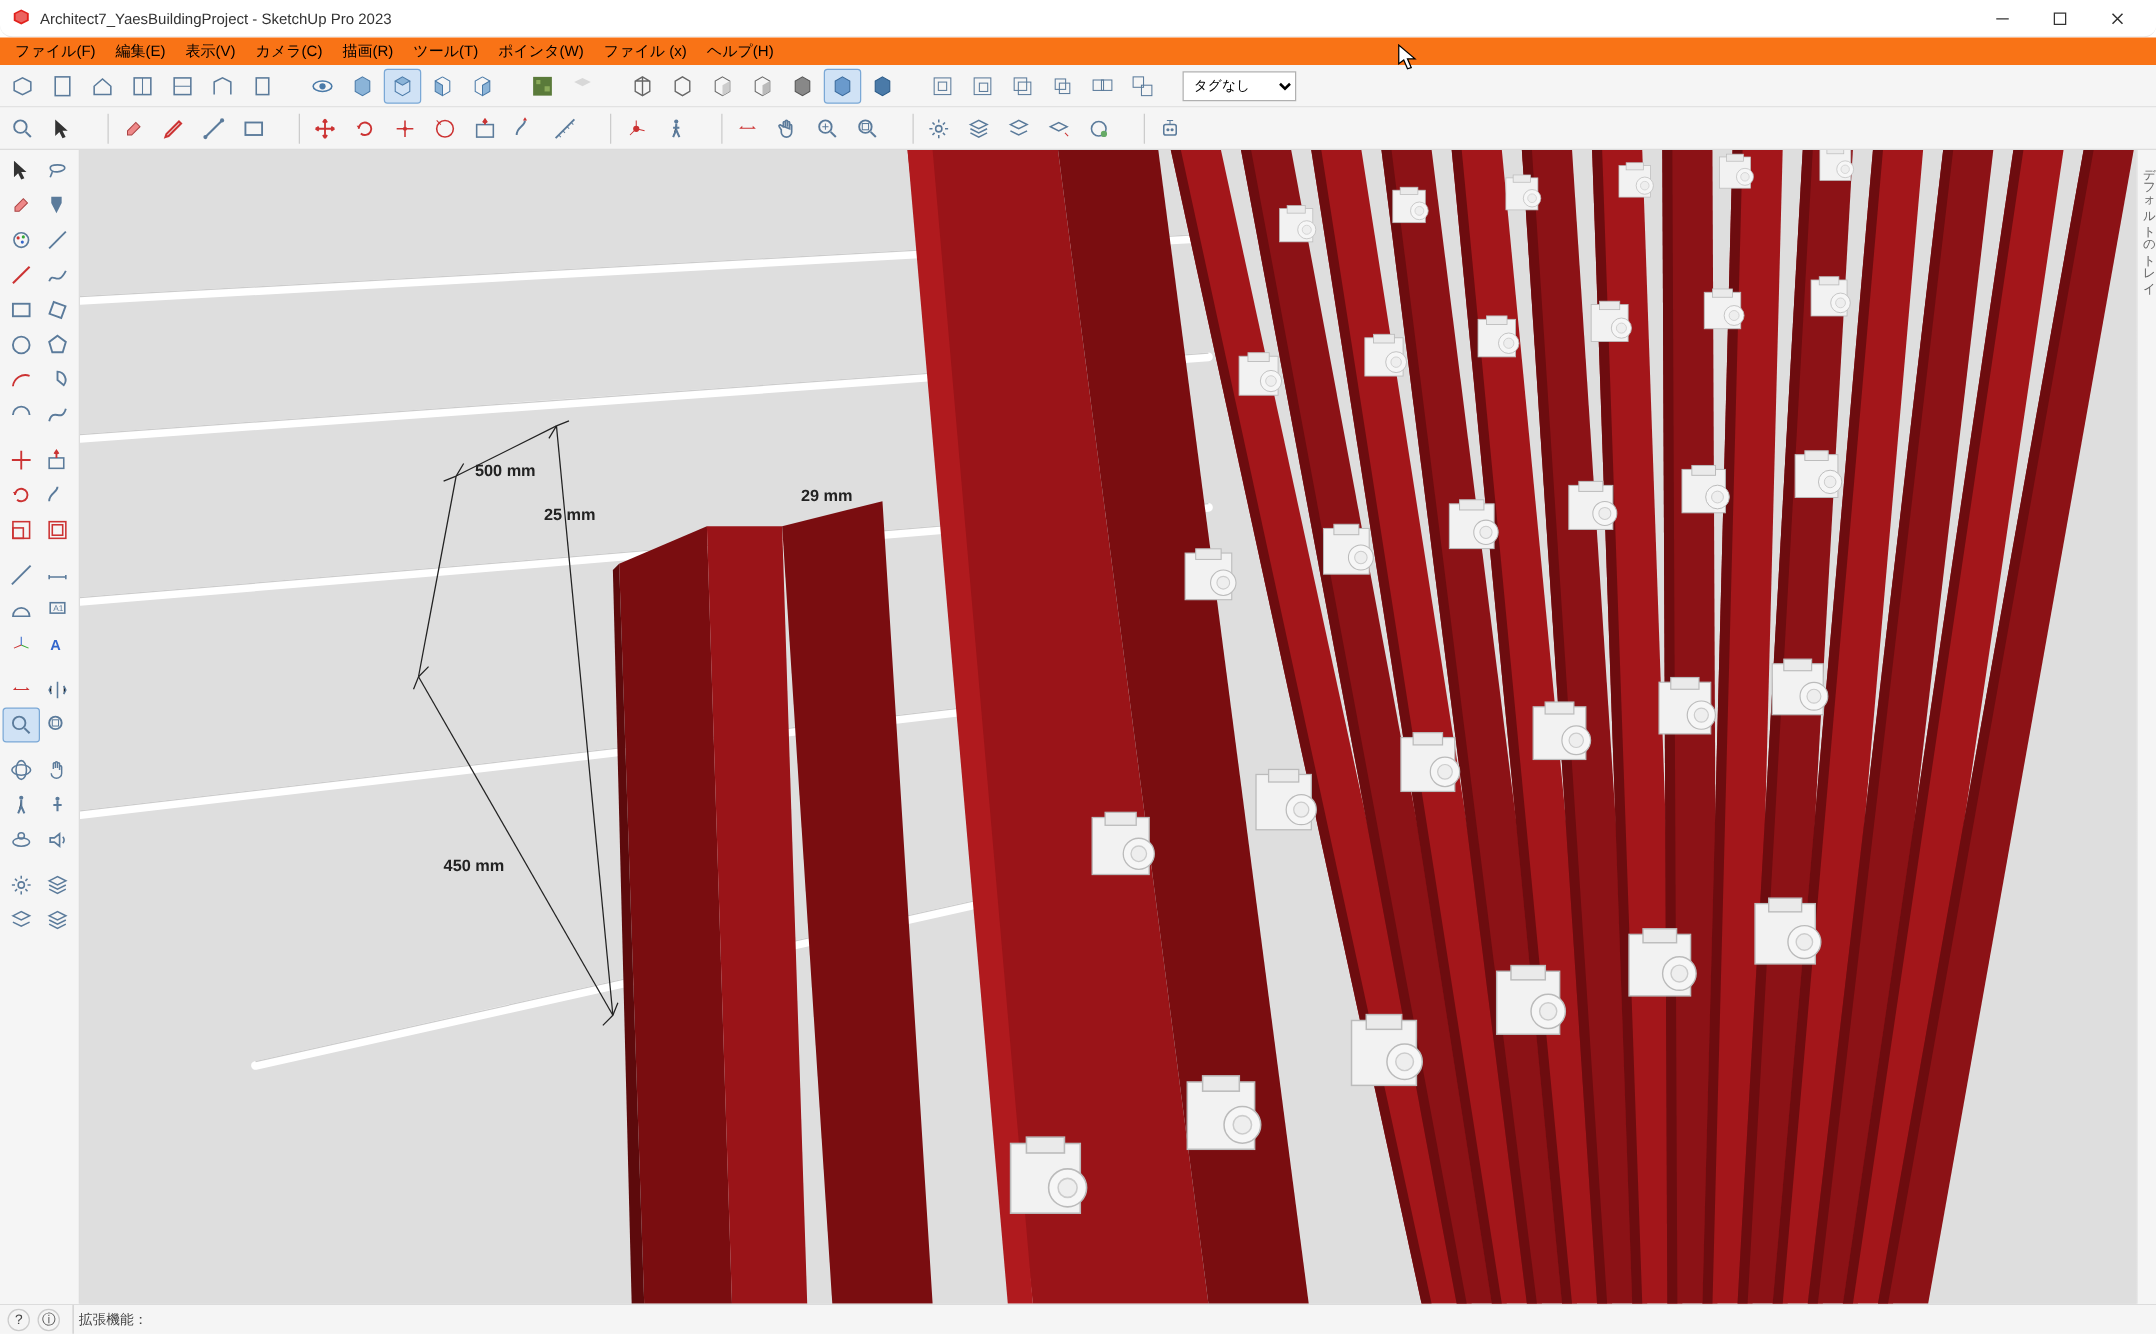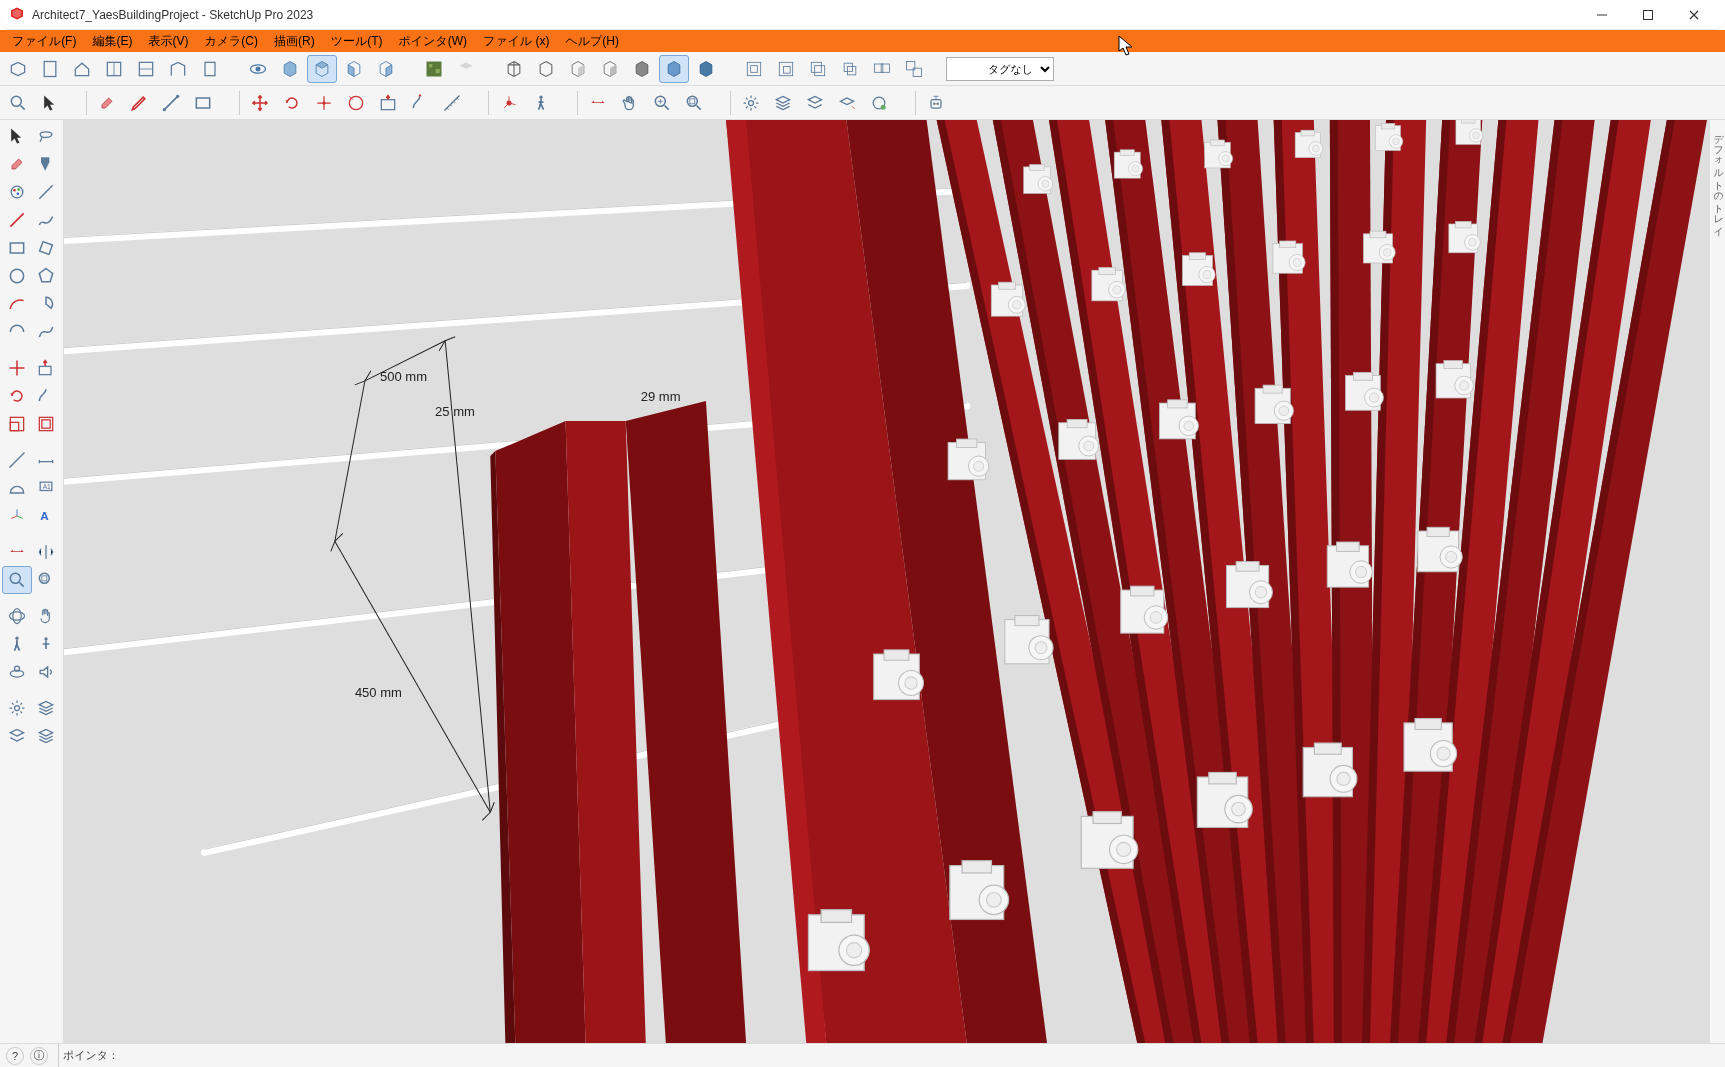--- a/index.html
+++ b/index.html
@@ -13,30 +13,30 @@
 .menubar { height: 22px; display: flex; align-items: flex-end; padding: 0 4px; background: #f97316; }
 .menubar .menuitem { padding: 2px 8px; font-size: 12px; cursor: pointer; }
 
 .toolbar-row { height: 34px; display: flex; align-items: center; background: #f5f5f5; border-bottom: 1px solid #dcdcdc; padding: 0 2px; }
 .toolbar-row.second { height: 34px; }
 .tool-group { display: flex; align-items: center; margin-right: 16px; }
 .tool-btn { width: 30px; height: 28px; display: flex; align-items: center; justify-content: center; cursor: pointer; border: 1px solid transparent; border-radius: 3px; margin: 0 1px; }
 .tool-btn.active { background: #d0e2f5; border-color: #7aa8d6; }
 .tool-btn svg, .tool-btn .glyph { width: 20px; height: 20px; }
 .sep { width: 1px; height: 24px; background: #ccc; margin: 0 4px; }
-.tag-select { width: 108px; height: 24px; border: 1px solid #b0b0b0; font-size: 11px; padding: 0 4px; background: #fff; text-align: right; }
+.tag-select { width: 91px; height: 24px; border: 1px solid #b0b0b0; font-size: 11px; padding: 0 4px; background: #fff; }
 
 .workspace { display: flex; height: calc(100% - 30px - 22px - 34px - 34px - 24px); position: relative; }
 .left-toolbox { width: 64px; background: #f5f5f5; border-right: 1px solid #dcdcdc; display: flex; flex-direction: column; padding: 2px; align-content: flex-start; overflow: hidden; }
 .tool-pair { display: flex; }
 .tool-pair .mini { width: 30px; height: 28px; display: flex; align-items: center; justify-content: center; cursor: pointer; border: 1px solid transparent; border-radius: 3px; }
 .tool-pair .mini.active { background: #d0e2f5; border-color: #7aa8d6; }
 .tool-gap { height: 8px; }
 
-.viewport { flex: 1; position: relative; background: linear-gradient(to bottom, #e6e6e6, #dcdcdc); overflow: hidden; }
+.viewport { flex: 1; position: relative; background: linear-gradient(to bottom, #e6e6e6, #dcdcdc); overflow: hidden; font-weight: bold; }
 .viewport svg { width: 100%; height: 100%; }
 
 .right-strip { width: 16px; background: #f5f5f5; border-left: 1px solid #dcdcdc; writing-mode: vertical-rl; text-orientation: mixed; font-size: 10px; color: #666; padding-top: 8px; text-align: left; }
 
 .statusbar { height: 24px; background: #f5f5f5; border-top: 1px solid #dcdcdc; display: flex; align-items: center; padding: 0 6px; font-size: 11px; color: #444; }
 .statusbar .sicon { width: 18px; height: 18px; display: flex; align-items: center; justify-content: center; margin-right: 6px; border: 1px solid #ccc; border-radius: 9px; }
 
 .cursor-arrow { position: absolute; top: 35px; left: 1118px; z-index: 1000; pointer-events: none; }
 
 .dim-label { font-size: 13px; fill: #222; font-family: Arial, sans-serif; }
@@ -826,18 +826,18 @@
 
   <div class="right-strip">
     <span>デフォルトのトレイ</span>
   </div>
 </div>
 
 <div class="statusbar">
   <div class="sicon">?</div>
   <div class="sicon">ⓘ</div>
   <div class="sep"></div>
-  <span>ポインタ：</span>
+  <span>拡張機能：</span>
 </div>
 
 <svg class="cursor-arrow" width="18" height="22">
     <path fill="#fff" stroke="#000" stroke-width="1" d="M1 1l0 15 4-3 3 7 3-1-3-7 6 0z"></path>
   </svg>
 
 </body></html>

